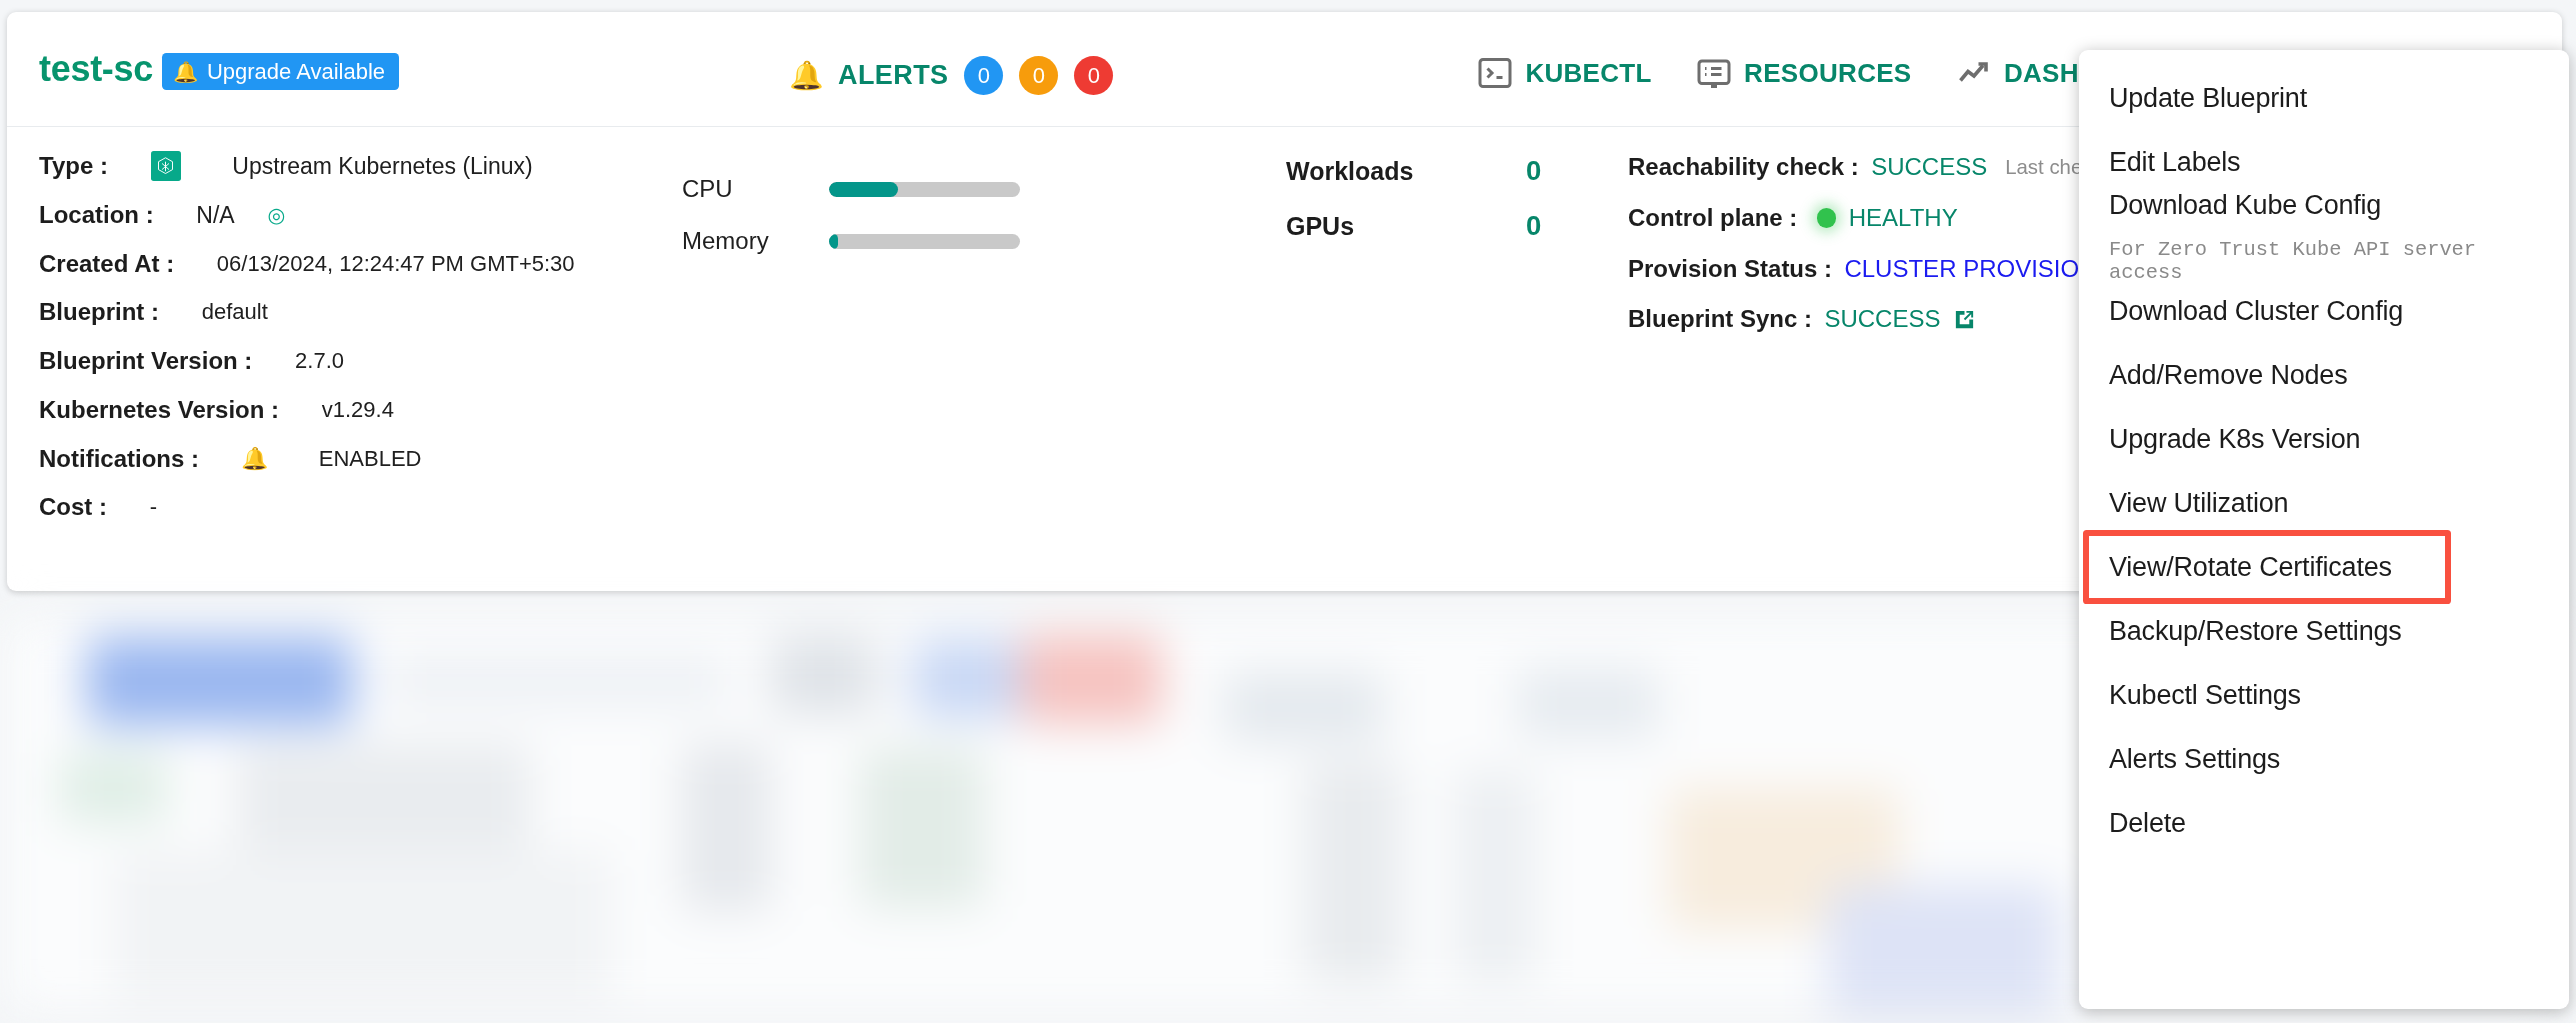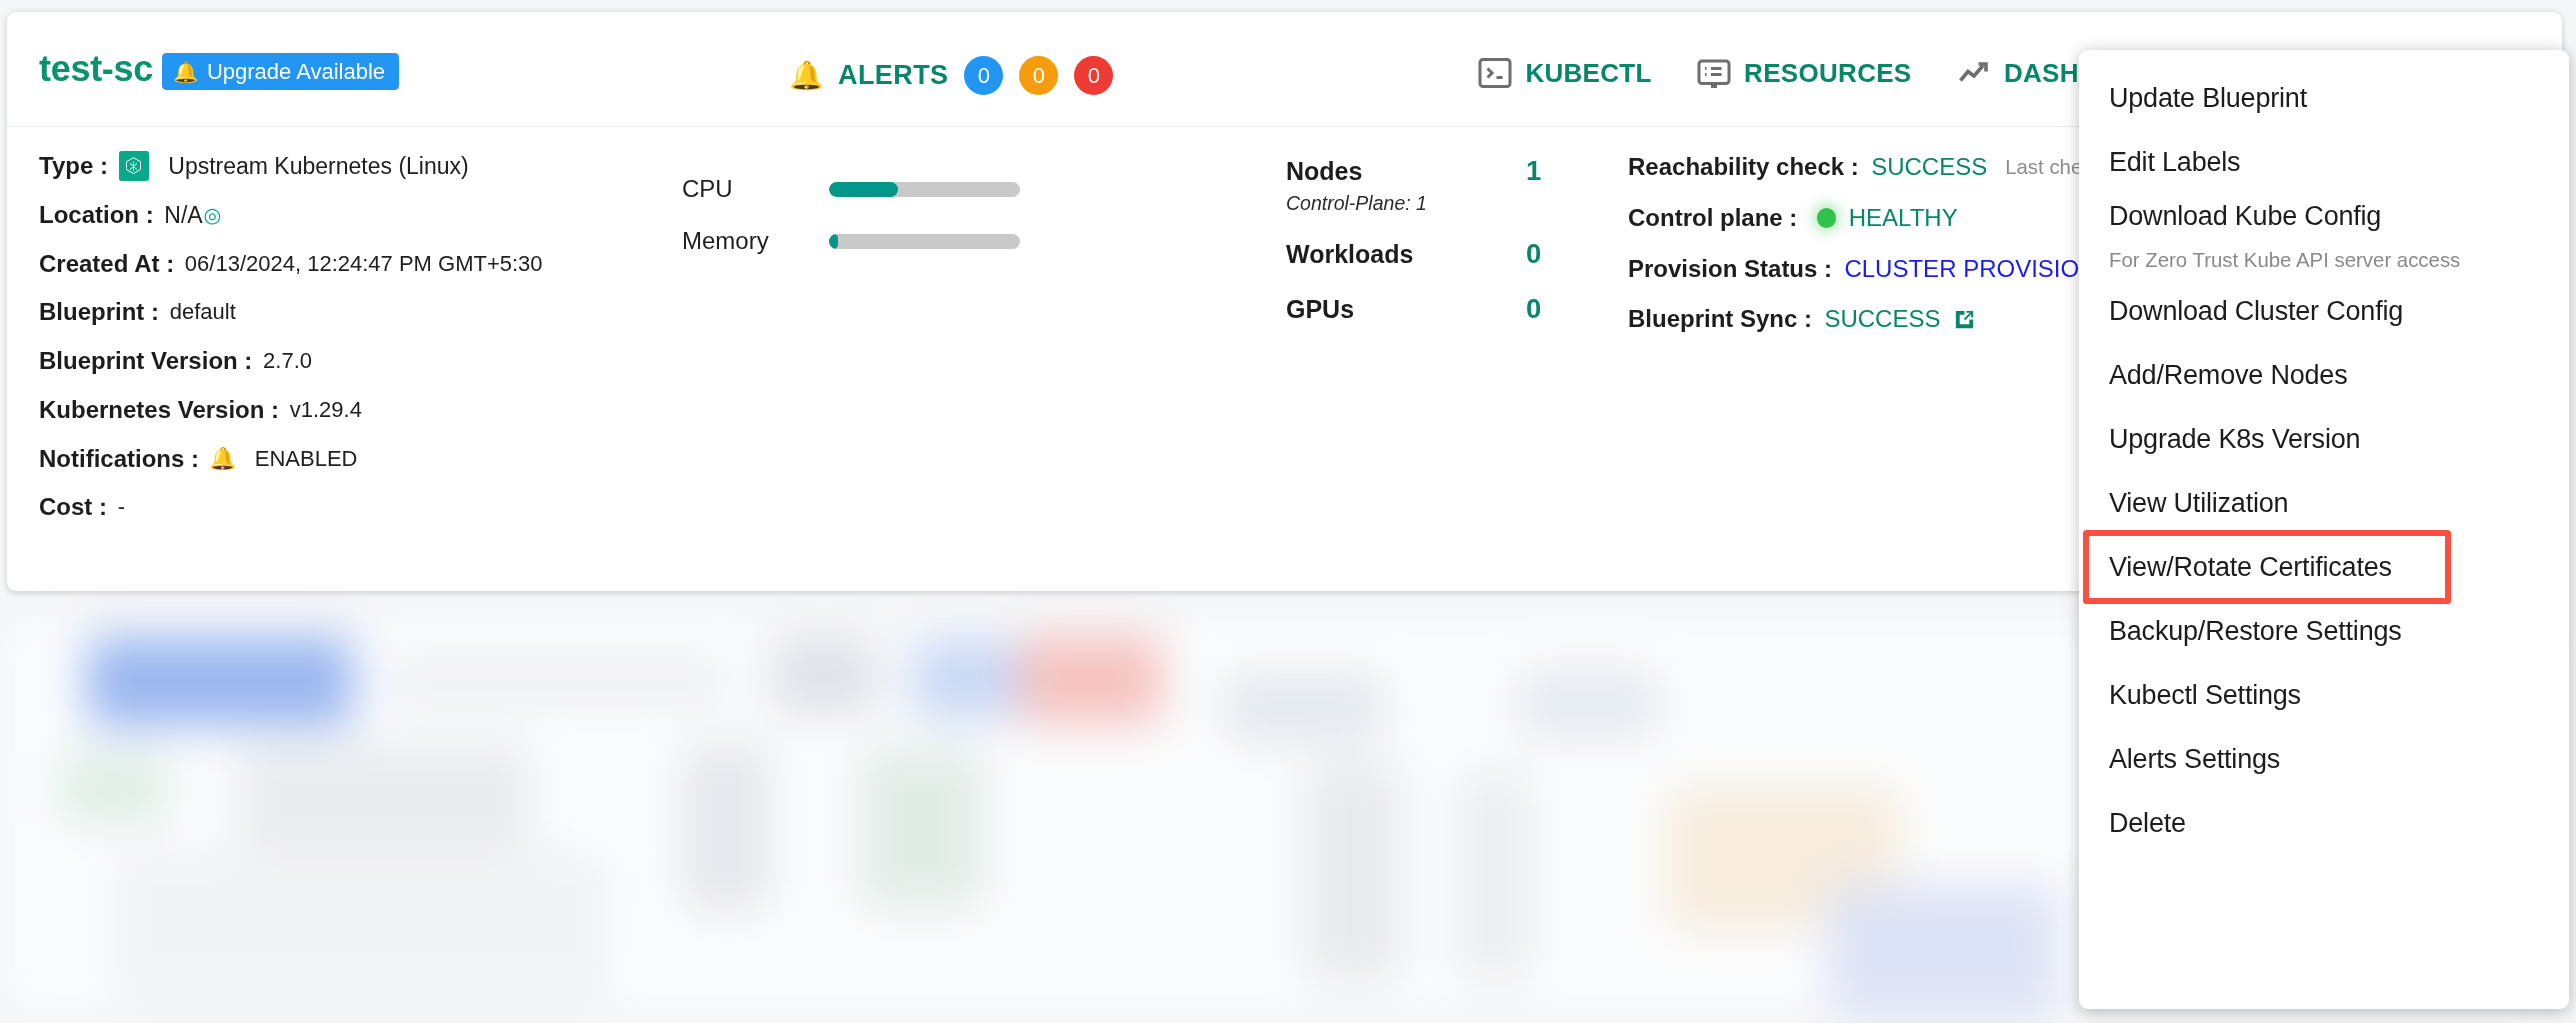--- a/index.html
+++ b/index.html
@@ -78,21 +78,21 @@
   }
   .kebab i {
     display: block; width: 7px; height: 7px; border-radius: 50%;
     background: #6b6b6b; margin: 4.4px 0;
   }
 
   
   .body { position: absolute; left: 0; top: 116px; width: 100%; height: 462px; }
 
   .col-left { position: absolute; left: 32px; top: 23px; width: 613px; }
-  .kv { display: flex; align-items: center; margin-bottom: 18.7px; height: 30px; }
+  .kv { display: flex; align-items: center; margin-bottom: 18.7px; height: 30px; gap: 32px; }
   .kv .k { font-size: 24px; font-weight: 700; color: #1d1d1d; white-space: nowrap; }
   .kv .v { font-size: 23px; color: #202020; margin-left: 10.7px; white-space: nowrap; }
   .kv .v.small { font-size: 22px; }
   .k8s-chip {
     display: inline-flex; align-items: center; justify-content: center;
     width: 30px; height: 30px; background: #07a98a; border-radius: 2.7px;
     margin-left: 10.7px; margin-right: 9px;
   }
   .loc-icon { color: #07a98a; font-size: 20.4px; margin-left: 0.9px; }
   .notif-bell { font-size: 22px; color: #1b1b1b; margin-left: 10.7px; margin-right: 7px; }
@@ -147,21 +147,21 @@
     box-shadow: 0 2.7px 16px rgba(0,0,0,.26);
     padding-top: 16px;
     z-index: 40;
   }
   .menu-item {
     padding: 0 30px; height: 64px;
     display: flex; flex-direction: column; justify-content: center;
     cursor: pointer;
   }
   .menu-item .mi-label { font-size: 27px; color: #1c1c1c; letter-spacing: -0.2px; }
-  .menu-item .mi-sub { font-size: 20.4px; color: #8a8a8a; margin-top: 17px; }
+  .menu-item .mi-sub { font-size: 20.4px; color: #8a8a8a; margin-top: 17px; font-family: Liberation Mono, monospace; }
   .menu-item.with-sub { height: 85px; }
   .menu-item.highlight { position: relative; }
   .menu-item.highlight::after {
     content: ""; position: absolute;
     left: 4.4px; top: -5.3px; right: 118px; bottom: -5.3px;
     border: 6.2px solid #f9503f; border-radius: 3.6px;
     pointer-events: none;
   }
 </style>
 </head>
@@ -280,27 +280,20 @@
         </div>
         <div class="res-row">
           <span class="res-label">Memory</span>
           <span class="bar-track">
             <span class="bar-fill" id="mem-fill" style="width: 5%;"></span>
           </span>
         </div>
       </div>
 
       <div class="col-counts">
-        <div class="cnt-block">
-          <div class="cnt-row">
-            <span class="cnt-label">Nodes</span>
-            <span class="cnt-value">1</span>
-          </div>
-          <div class="cnt-sub">Control-Plane: 1</div>
-        </div>
         <div class="cnt-block">
           <div class="cnt-row">
             <span class="cnt-label">Workloads</span>
             <span class="cnt-value">0</span>
           </div>
         </div>
         <div class="cnt-block">
           <div class="cnt-row">
             <span class="cnt-label">GPUs</span>
             <span class="cnt-value">0</span>

